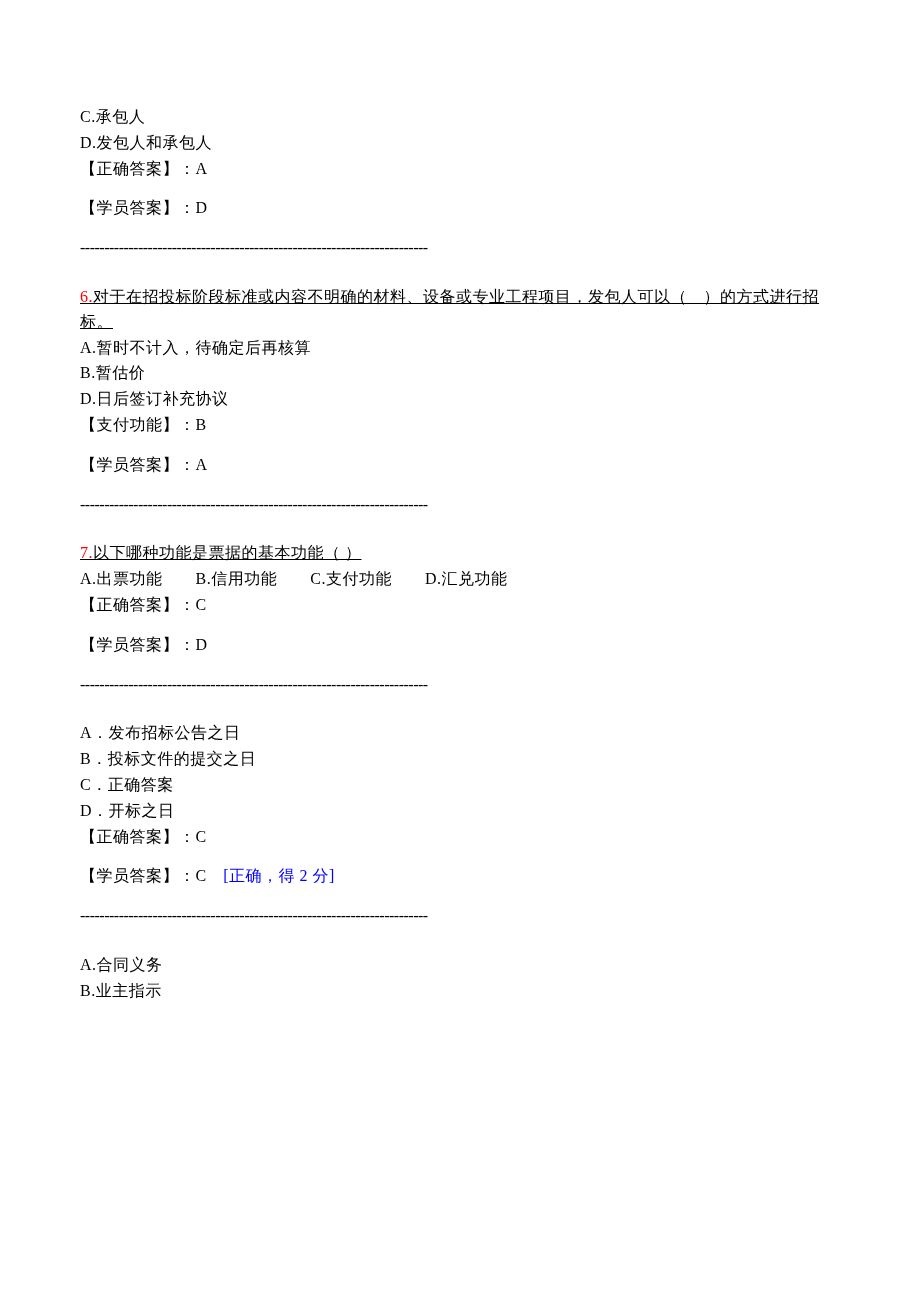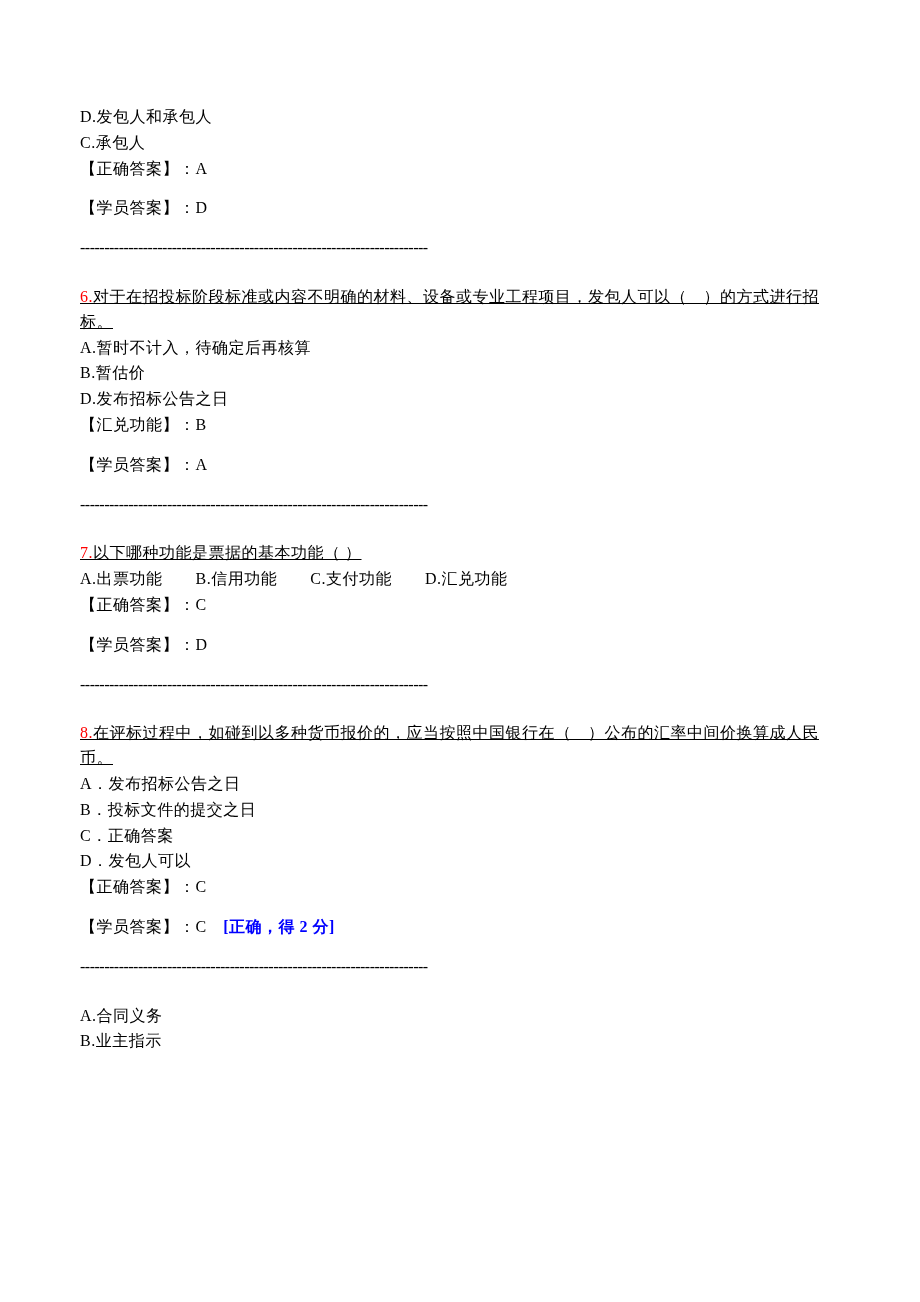--- a/index.html
+++ b/index.html
@@ -30,61 +30,59 @@
     }
     .question-text {
       margin-bottom: 1px;
       text-decoration: underline;
     }
     .inline-options {
       letter-spacing: 0.5px;
     }
     .correct-mark {
       color: #0000ff;
-      font-weight: bold;
     }
     .q-block {
       margin-bottom: 0;
     }
   </style>
 </head>
 <body>
 
 <div class="q-block">
+  <div class="option">C.承包人</div>
   <div class="option">D.发包人和承包人</div>
-  <div class="option">C.承包人</div>
   <div class="answer-block">【正确答案】：A</div>
   <div class="answer-block">【学员答案】：D</div>
 </div>
 <div class="separator">------------------------------------------------------------------------</div>
 
 <div class="q-block">
   <div class="question-text"><span class="question-num">6.</span><span>对于在招投标阶段标准或内容不明确的材料、设备或专业工程项目，发包人可以（　）的方式进行招标。</span></div>
   <div class="option">A.暂时不计入，待确定后再核算</div>
   <div class="option">B.暂估价</div>
-  <div class="option">D.发布招标公告之日</div>
-  <div class="answer-block">【汇兑功能】：B</div>
+  <div class="option">D.日后签订补充协议</div>
+  <div class="answer-block">【支付功能】：B</div>
   <div class="answer-block">【学员答案】：A</div>
 </div>
 <div class="separator">------------------------------------------------------------------------</div>
 
 <div class="q-block">
   <div class="question-text"><span class="question-num">7.</span><span>以下哪种功能是票据的基本功能（ ）</span></div>
   <div class="option inline-options">A.出票功能　　B.信用功能　　C.支付功能　　D.汇兑功能</div>
   <div class="answer-block">【正确答案】：C</div>
   <div class="answer-block">【学员答案】：D</div>
 </div>
 <div class="separator">------------------------------------------------------------------------</div>
 
 <div class="q-block">
-  <div class="question-text"><span class="question-num">8.</span><span>在评标过程中，如碰到以多种货币报价的，应当按照中国银行在（　）公布的汇率中间价换算成人民币。</span></div>
   <div class="option">A．发布招标公告之日</div>
   <div class="option">B．投标文件的提交之日</div>
   <div class="option">C．正确答案</div>
-  <div class="option">D．发包人可以</div>
+  <div class="option">D．开标之日</div>
   <div class="answer-block">【正确答案】：C</div>
   <div class="answer-block"><span>【学员答案】：C　</span><span class="correct-mark">[正确，得 2 分]</span></div>
 </div>
 <div class="separator">------------------------------------------------------------------------</div>
 
 <div class="q-block">
   <div class="option">A.合同义务</div>
   <div class="option">B.业主指示</div>
 </div>
 

